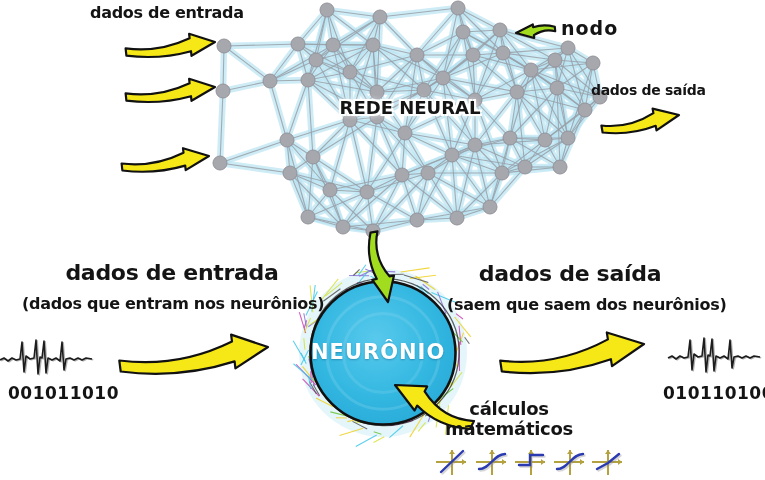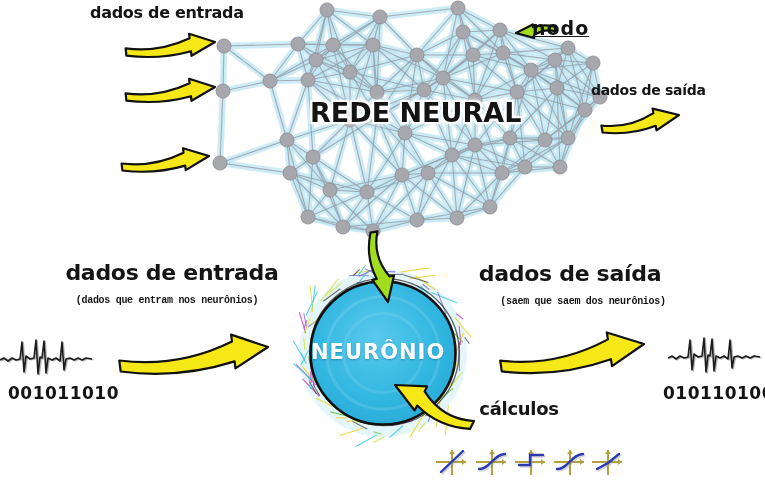--- a/index.html
+++ b/index.html
@@ -11,29 +11,29 @@
     background:var(--c-bg);
     font-family:"DejaVu Sans","Liberation Sans",sans-serif;
   }
   svg.layer{position:absolute;left:0;top:0;}
   .lbl{
     position:absolute; font-weight:700; color:var(--c-text);
     white-space:nowrap; letter-spacing:-0.3px; line-height:1.05;
   }
   .lbl.center{text-align:center;}
   .net-title{
-    font-size:27px; letter-spacing:0px;
+    font-size:18px; letter-spacing:0px;
     text-shadow:2px 2px 0 #fff,-2px 2px 0 #fff,2px -2px 0 #fff,-2px -2px 0 #fff,0 0 6px #fff,0 0 6px #fff;
   }
   .neuron-lbl{
     font-size:21px; letter-spacing:1px; color:var(--c-neuron-text);
     text-shadow:0 1px 2px rgba(0,60,90,.35);
   }
   .heading{font-size:22px;}
-  .subtitle{font-size:10px;font-family:Liberation Mono, monospace;}
+  .subtitle{font-size:16px;}
   .binary{font-size:17px; letter-spacing:0.5px;}
   .small-lbl{font-size:16px;}
   .nodo-lbl{font-size:19px; letter-spacing:1px;}
   .out-top-lbl{font-size:14px;}
   .calc-lbl{font-size:18px; line-height:20px;}
 </style>
 </head>
 <body>
 
 <div class="canvas">
@@ -809,33 +809,34 @@
         <path d="M 554.8,26.8 Q 543.6,23.9 533.1,27.2 L 532.8,24.4 L 516.0,33.0 L 534.2,38.0 L 533.9,35.2 Q 544.1,28.3 555.2,31.2 Z" fill="#a2dc1e" stroke="#111111" stroke-width="2.2" stroke-linejoin="round"></path>
         <path d="M 370.5,232.7 Q 365.3,257.5 376.8,278.9 L 372.3,279.8 L 388.0,302.0 L 394.0,275.5 L 389.5,276.4 Q 372.3,256.1 377.5,231.3 Z" fill="#a2dc1e" stroke="#111111" stroke-width="2.2" stroke-linejoin="round"></path>
         <path d="M 120.7,371.5 Q 179.3,379.1 234.6,361.4 L 235.4,368.3 L 268.0,347.0 L 231.1,334.6 L 232.0,341.5 Q 177.9,368.2 119.3,360.5 Z" fill="#f6e816" stroke="#111111" stroke-width="2.2" stroke-linejoin="round"></path>
         <path d="M 501.8,371.4 Q 558.3,377.9 610.9,359.2 L 612.0,366.1 L 644.0,344.0 L 606.8,332.5 L 607.9,339.4 Q 556.6,367.1 500.2,360.6 Z" fill="#f6e816" stroke="#111111" stroke-width="2.2" stroke-linejoin="round"></path>
         <path d="M 474.0,421.1 Q 442.5,419.4 424.6,391.4 L 427.2,386.4 L 395.0,385.0 L 414.6,410.5 L 417.2,405.6 Q 438.4,427.2 470.0,428.9 Z" fill="#f6e816" stroke="#111111" stroke-width="2.2" stroke-linejoin="round"></path>
       </g>
   </svg>
 
   <div class="lbl small-lbl" style="left:90px;top:5px;">dados de entrada</div>
 
-  <div class="lbl nodo-lbl" style="left:532px;top:19px;text-decoration:underline;">nodo</div>
+  <div class="lbl nodo-lbl" style="left:561px;top:19px;">nodo</div>
 
   <div class="lbl out-top-lbl" style="left:591px;top:83px;">dados de saída</div>
 
   <div class="lbl center net-title" style="left:310px;top:99px;width:200px;">REDE NEURAL</div>
 
   <div class="lbl center heading" style="left:52px;top:261px;width:240px;">dados de entrada</div>
   <div class="lbl center subtitle" style="left:22px;top:296px;width:290px;">(dados que entram nos neurônios)</div>
   <div class="lbl center binary" style="left:8px;top:385px;width:98px;">001011010</div>
 
   <div class="lbl center heading" style="left:472px;top:262px;width:196px;">dados de saída</div>
   <div class="lbl center subtitle" style="left:447px;top:297px;width:272px;">(saem que saem dos neurônios)</div>
   <div class="lbl center binary" style="left:663px;top:385px;width:104px;">010110100</div>
 
   <div class="lbl center neuron-lbl" style="left:311px;top:341px;width:130px;text-align:center;">NEURÔNIO</div>
 
-  <div class="lbl center calc-lbl" style="left:446px;top:399px;width:146px;">
+  <div class="lbl center calc-lbl" style="left:436px;top:399px;width:146px;">
     <div>cálculos</div>
+    <div>matemáticos</div>
   </div>
 
 </div>
 
 </body></html>

